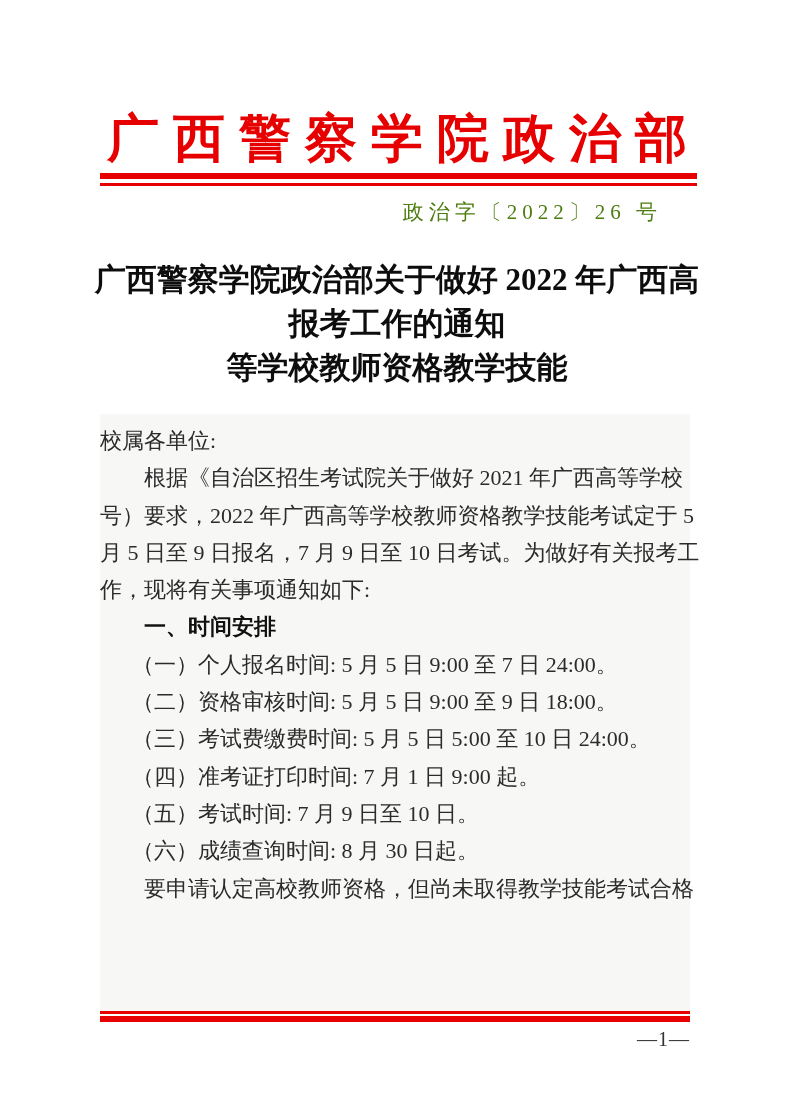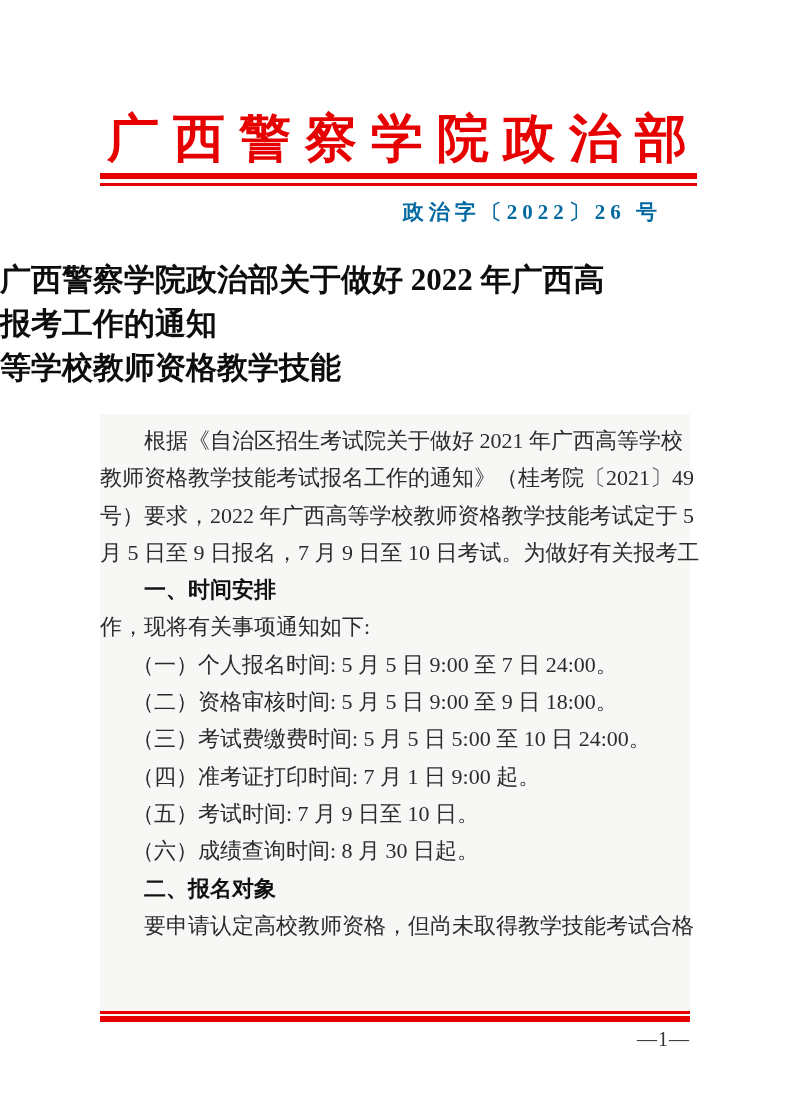--- a/index.html
+++ b/index.html
@@ -40,29 +40,29 @@
     width: 597px;
     height: 3px;
     background: var(--red, #e60000);
   }
   .doc-number {
     position: absolute;
     top: 198px;
     right: 132px;
     font-size: 21px;
     letter-spacing: 5px;
-    color: #0369a1;
+    color: #4d7c0f;
     white-space: nowrap;
-    font-weight: bold;
   }
   .title {
     position: absolute;
     top: 258px;
     left: 0;
     width: 100%;
+    text-align: center;
     font-size: 31px;
     font-weight: bold;
     line-height: 44px;
     color: #0d0d0d;
   }
   .content-panel {
     position: absolute;
     left: 100px;
     top: 414px;
     width: 590px;
@@ -124,33 +124,32 @@
   <div class="doc-number">政治字〔2022〕26 号</div>
 
   <div class="title">
     <div>广西警察学院政治部关于做好 2022 年广西高</div>
     <div>报考工作的通知</div>
     <div>等学校教师资格教学技能</div>
   </div>
 
   <div class="content-panel">
     <div>
+        <div class="line">校属各单位:</div>
         <div class="line indent-para">根据《自治区招生考试院关于做好 2021 年广西高等学校</div>
-        <div class="line">教师资格教学技能考试报名工作的通知》（桂考院〔2021〕49</div>
         <div class="line">号）要求，2022 年广西高等学校教师资格教学技能考试定于 5</div>
         <div class="line">月 5 日至 9 日报名，7 月 9 日至 10 日考试。为做好有关报考工</div>
+        <div class="line">作，现将有关事项通知如下:</div>
         <div class="line indent-para bold">一、时间安排</div>
-        <div class="line">作，现将有关事项通知如下:</div>
         <div class="line indent-paren">（一）个人报名时间: 5 月 5 日 9:00 至 7 日 24:00。</div>
         <div class="line indent-paren">（二）资格审核时间: 5 月 5 日 9:00 至 9 日 18:00。</div>
         <div class="line indent-paren">（三）考试费缴费时间: 5 月 5 日 5:00 至 10 日 24:00。</div>
         <div class="line indent-paren">（四）准考证打印时间: 7 月 1 日 9:00 起。</div>
         <div class="line indent-paren">（五）考试时间: 7 月 9 日至 10 日。</div>
         <div class="line indent-paren">（六）成绩查询时间: 8 月 30 日起。</div>
-        <div class="line indent-para bold">二、报名对象</div>
         <div class="line indent-para">要申请认定高校教师资格，但尚未取得教学技能考试合格</div>
       </div>
   </div>
 
   <div class="rule-bottom-thin"></div>
   <div class="rule-bottom-thick"></div>
 
   <div class="page-number">—1—</div>
 
 </div>

